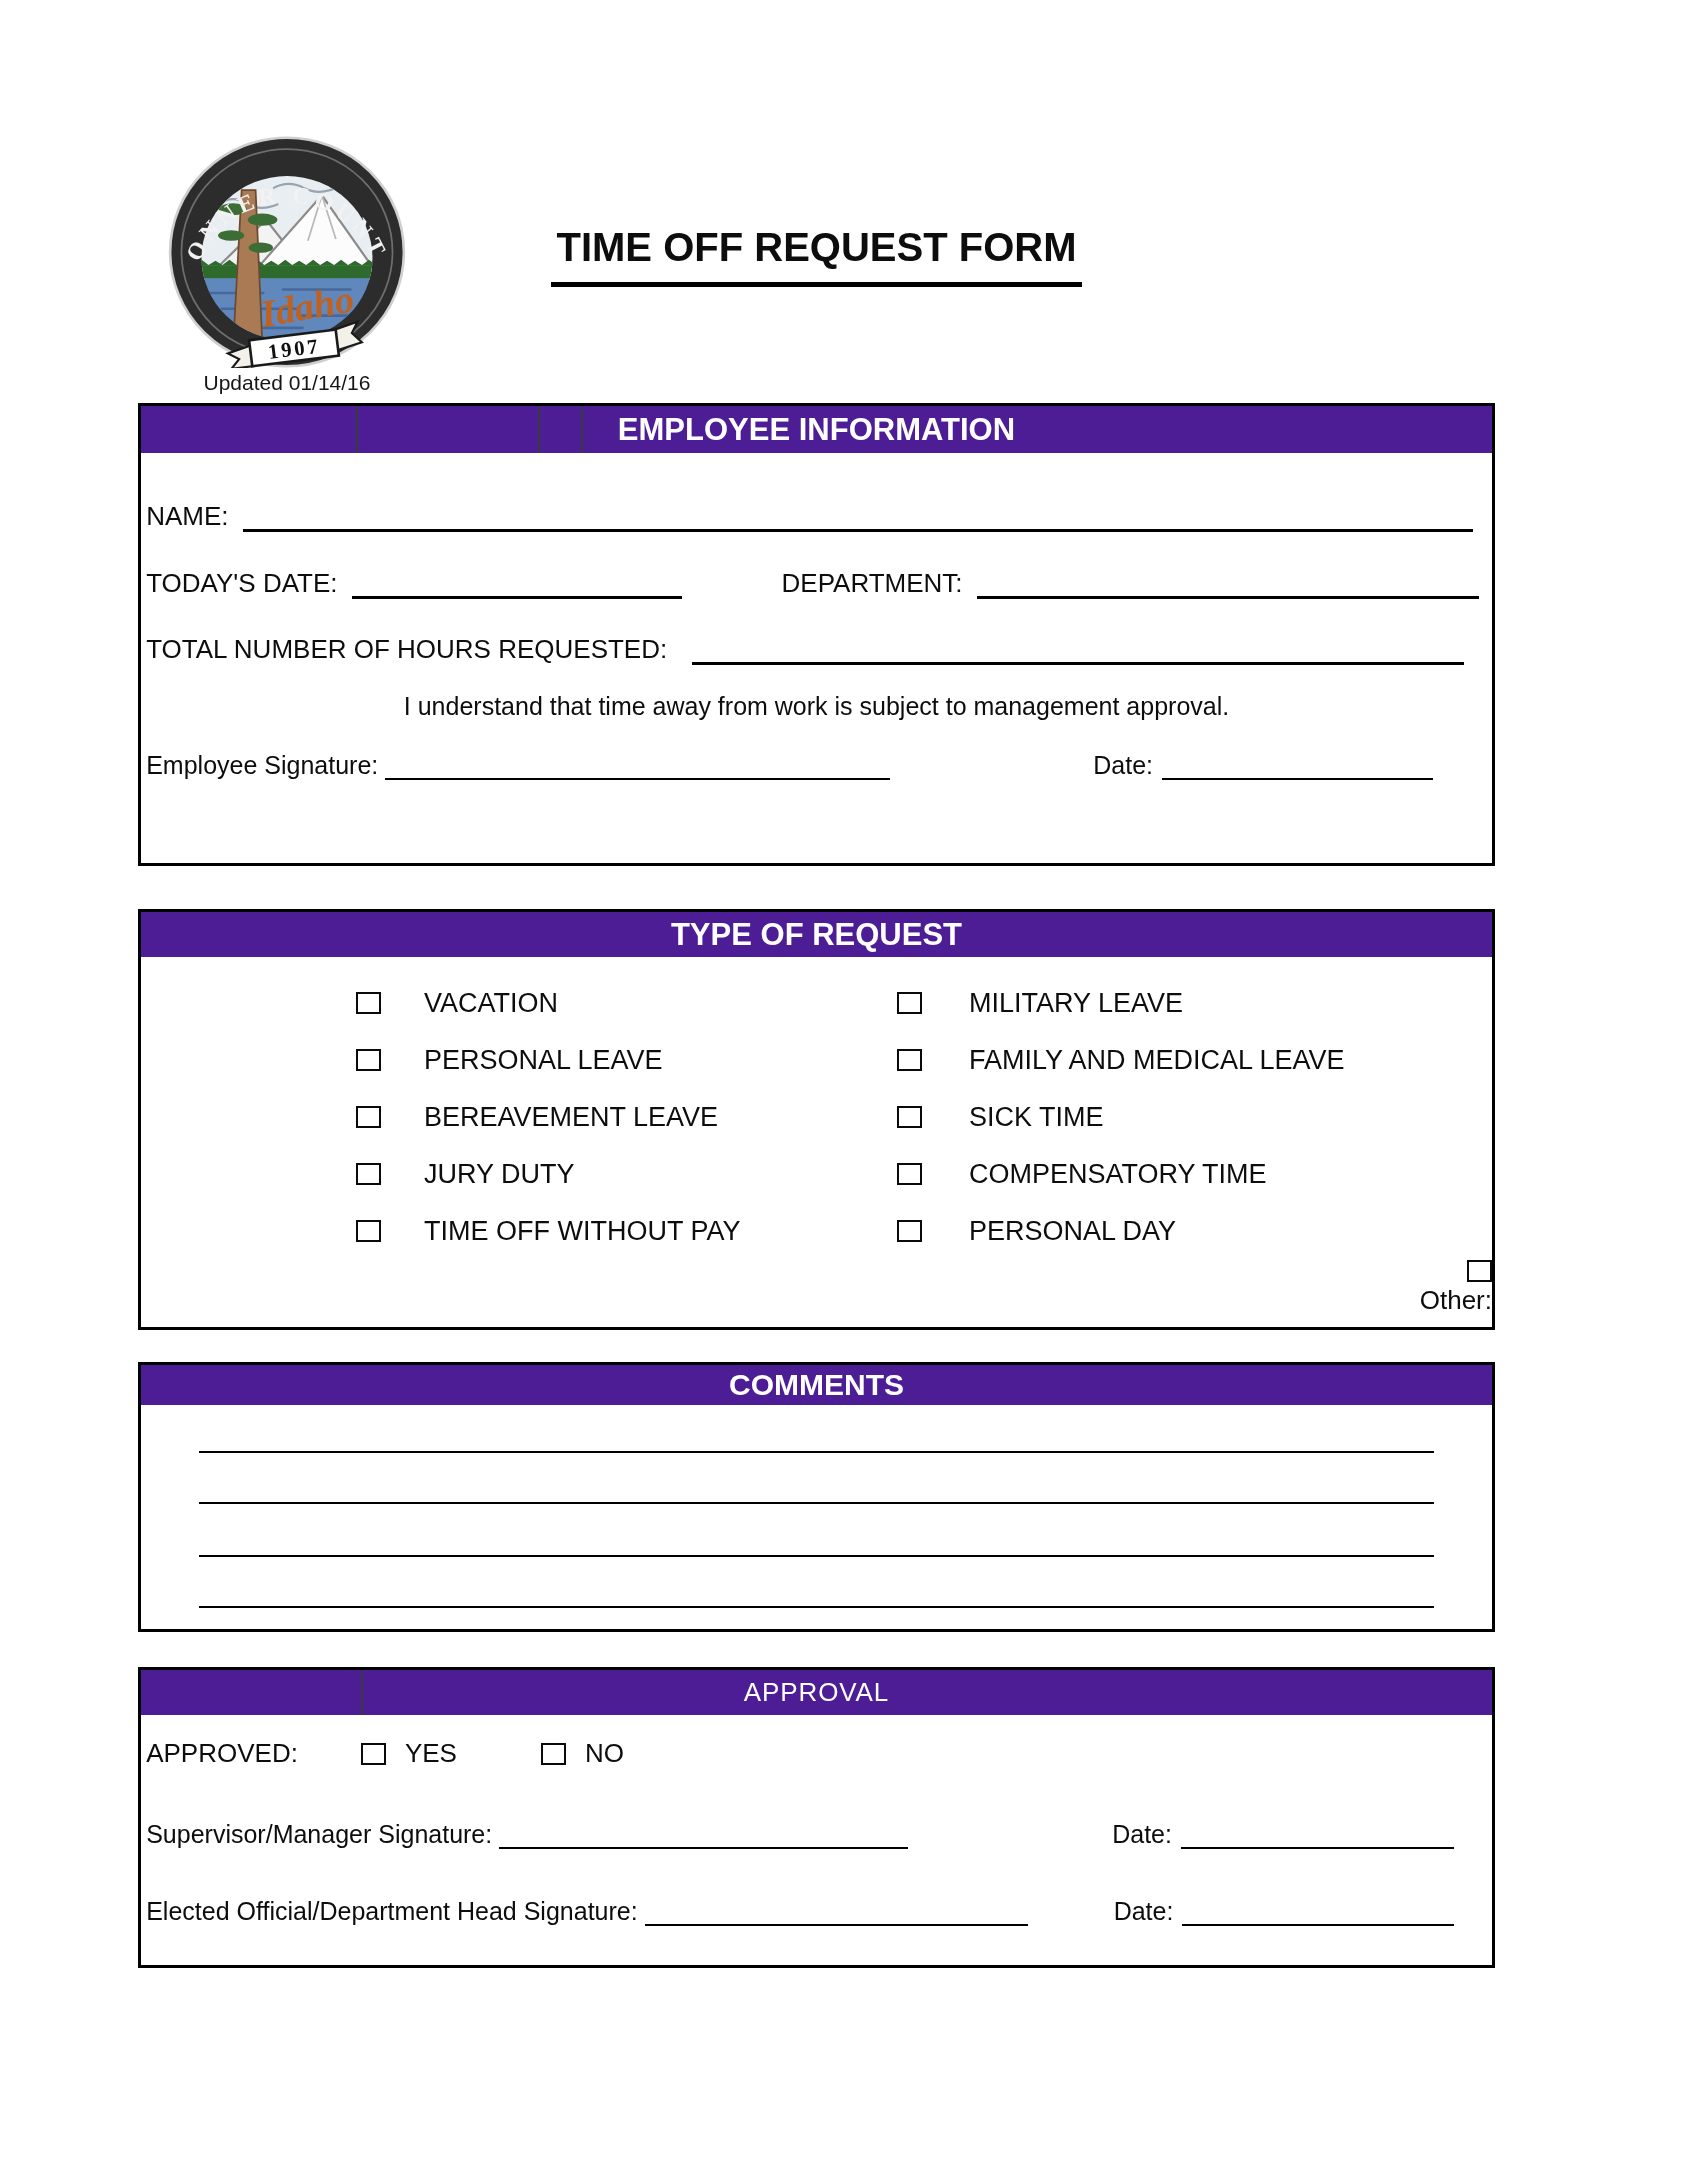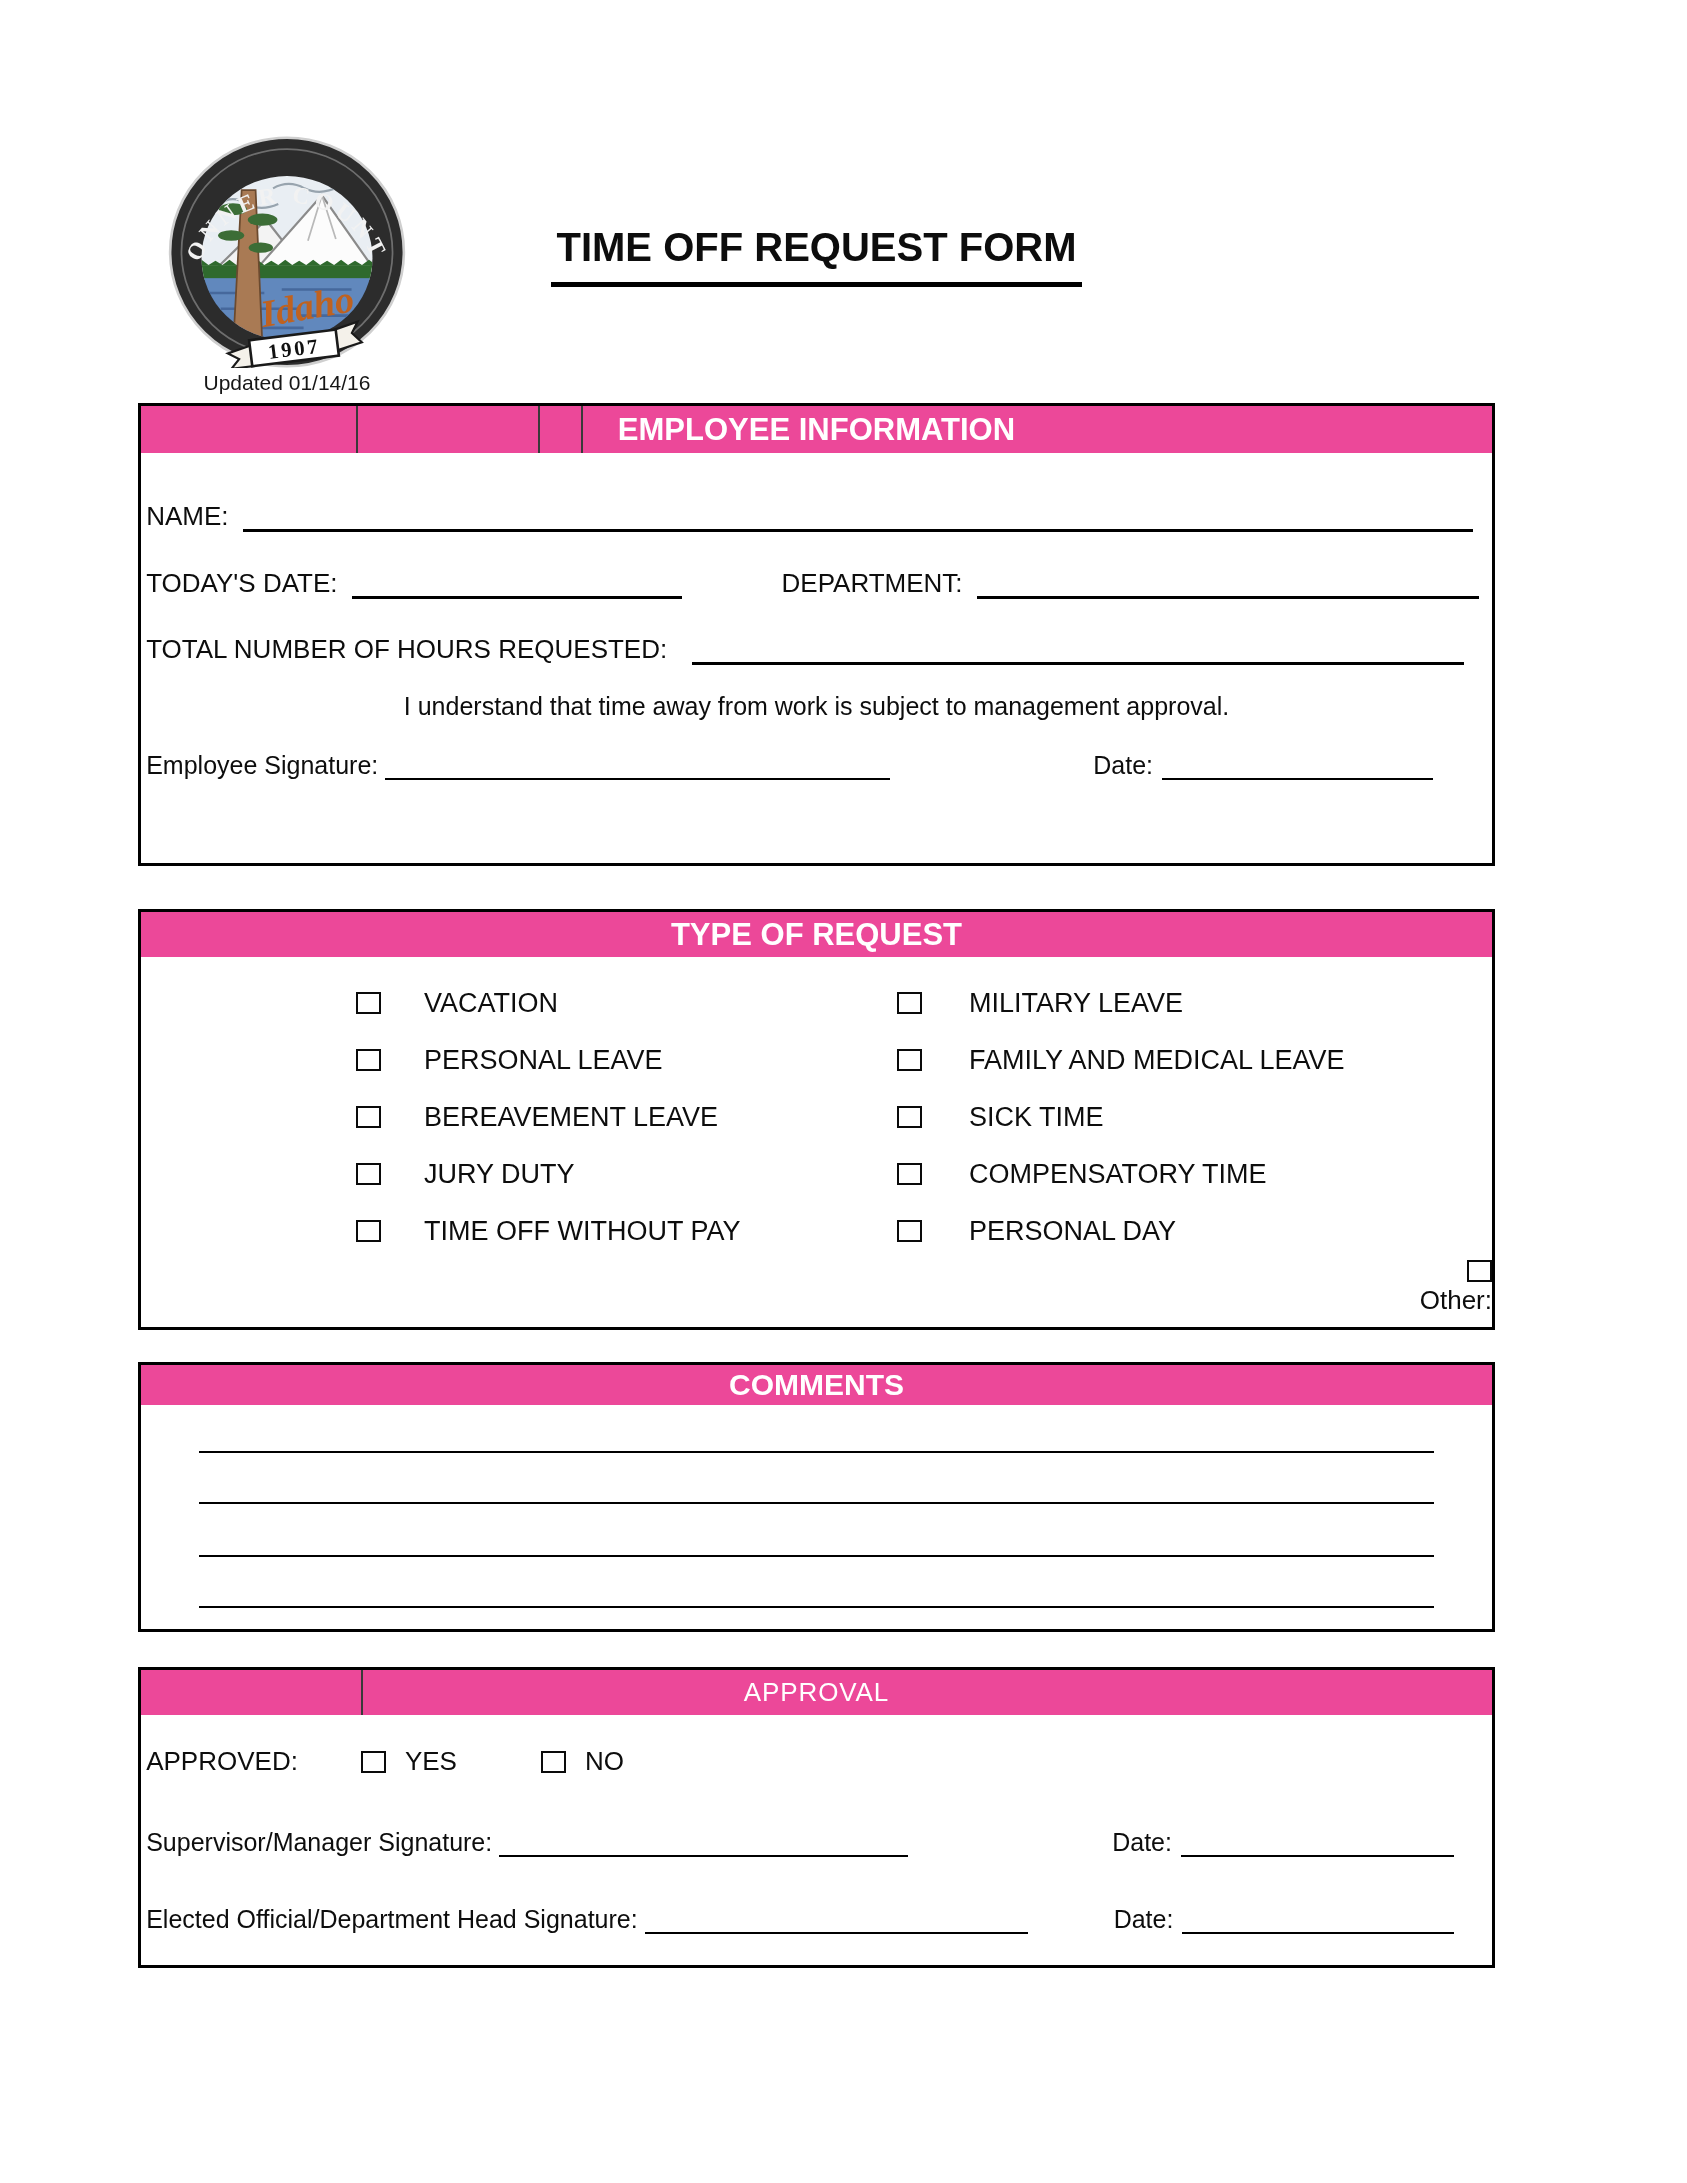--- a/index.html
+++ b/index.html
@@ -14,42 +14,42 @@
   
   .doc-header{position:relative;height:403px;}
   .seal{position:absolute;left:168px;top:136px;width:238px;height:232px;}
   .updated{position:absolute;left:168px;top:371px;width:238px;text-align:center;
            font-size:21px;color:#161616;}
   .title-wrap{position:absolute;left:138px;top:225px;width:1357px;text-align:center;}
   .title{display:inline-block;font-size:40px;font-weight:bold;letter-spacing:0px;
          padding:0 5.2px 12.2px 5.2px;border-bottom:5.2px solid #000;white-space:nowrap;}
   
   .sec{box-sizing:border-box;margin-left:138px;width:1357px;border:3.5px solid #000;background:#fff;}
-  .sec-hdr{position:relative;background:#ec4899;color:#ffffff;text-align:center;
+  .sec-hdr{position:relative;background:#4c1d95;color:#ffffff;text-align:center;
            display:flex;align-items:center;justify-content:center;}
   .sec-hdr.bold{font-weight:bold;}
   .hdr-div{position:absolute;top:0;bottom:0;width:1.7px;background:#3a3a3a;}
   
   .frow{display:flex;align-items:flex-end;padding:0 0 0 5.2px;}
   .lbl{font-size:26px;white-space:nowrap;line-height:1.15;}
   .lbl-mixed{font-size:25px;white-space:nowrap;line-height:1.2;}
   .fl{border-bottom:3.5px solid #000;height:0;}
   .fl.thin{border-bottom-width:2.6px;}
   .grow{flex:1;}
   
   .cb{box-sizing:border-box;display:inline-block;width:25px;height:22px;
       border:2.6px solid #0a0a0a;background:#fff;flex:none;}
   .opt-grid{display:grid;grid-template-columns:26px 515px 26px auto;
             align-items:center;height:57px;padding-left:215px;}
   .opt-lbl{font-size:27px;padding-left:42px;white-space:nowrap;}
   .opt-lbl.c2{padding-left:46px;}
   
   .cl{margin:0 58px;border-bottom:2.6px solid #000;}
   
-  .app-row1{display:flex;align-items:center;height:54px;padding:12.2px 0 0 5.2px;margin-top:8px;}
+  .app-row1{display:flex;align-items:center;height:54px;padding:12.2px 0 0 5.2px;}
 </style>
 </head>
 <body>
 
 <div class="page">
 
   <div class="doc-header">
     <svg class="seal" viewBox="0 0 272 266" xmlns="http://www.w3.org/2000/svg" aria-hidden="true">
       <defs>
         <clipPath id="sealClip">

